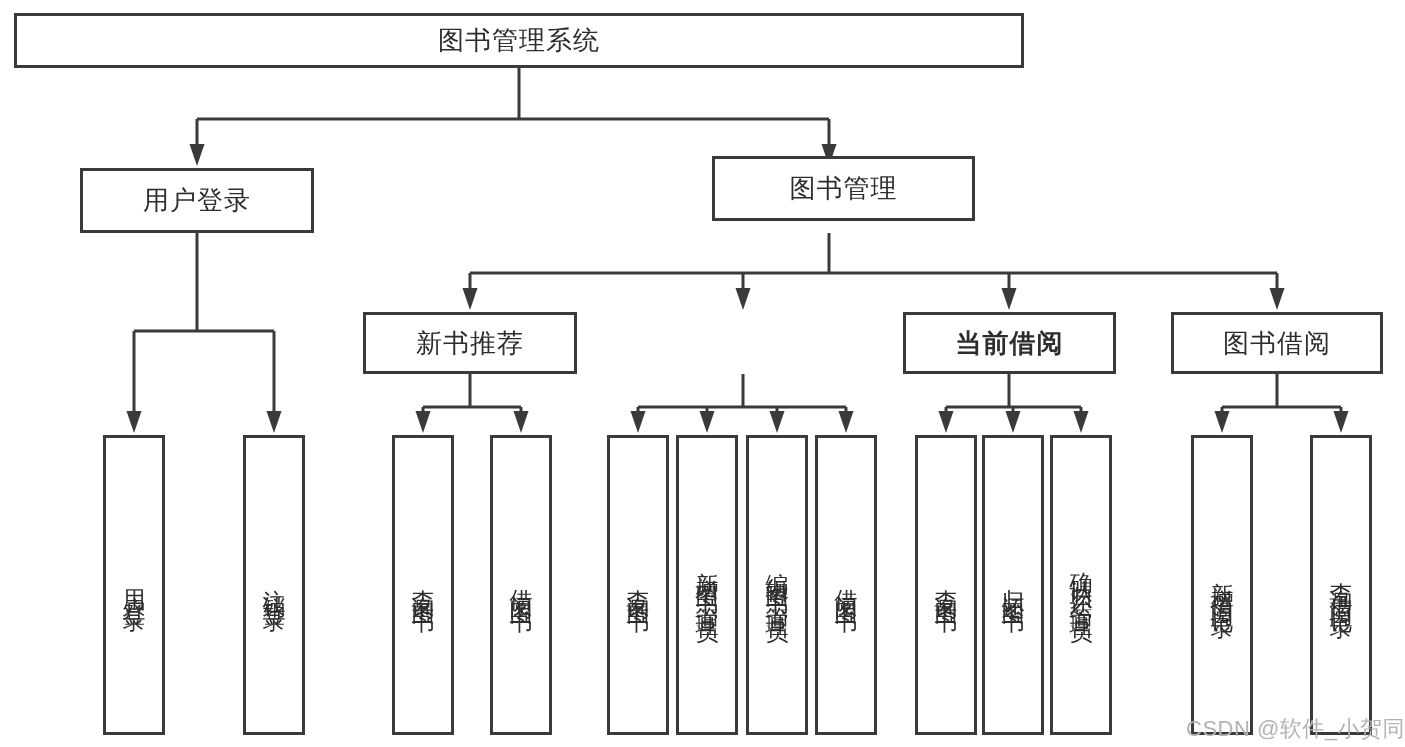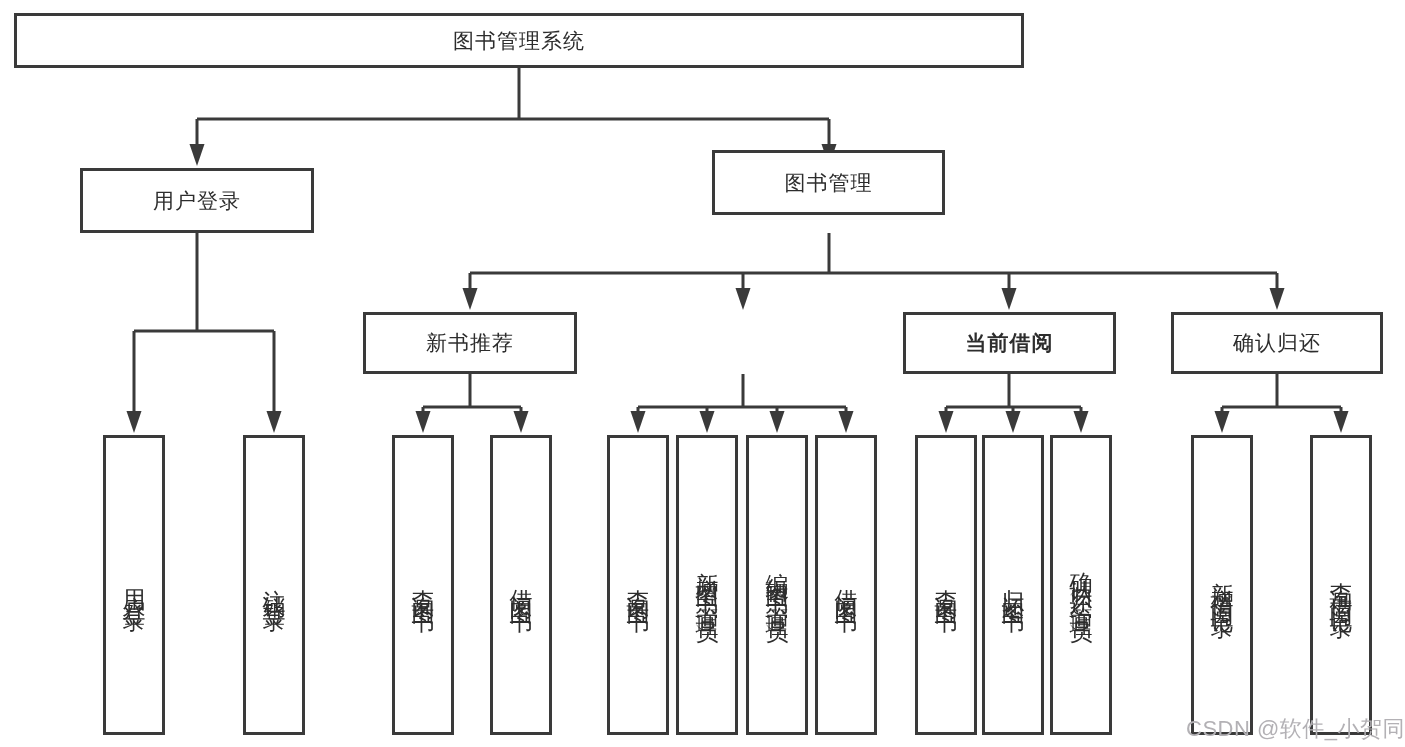--- a/index.html
+++ b/index.html
@@ -10,32 +10,32 @@
     color:var(--text,#2d2d2d);
   }
   .stage{position:absolute;left:0;top:0;width:1405px;height:747px;}
   .connector{position:absolute;left:0;top:0;}
   .connector path{stroke:var(--line,#3a3a3a);stroke-width:3;fill:none;}
   .connector polygon{fill:var(--line,#3a3a3a);stroke:none;}
   .node{
     position:absolute;box-sizing:border-box;
     background:#ffffff;border:3px solid var(--line,#3a3a3a);
     display:flex;align-items:center;justify-content:center;
-    font-size:21px;letter-spacing:1px;white-space:nowrap;
+    font-size:26px;letter-spacing:1px;white-space:nowrap;
   }
   .vnode{
     writing-mode:vertical-rl;text-orientation:mixed;
     font-size:23px;letter-spacing:7px;line-height:1;
     white-space:nowrap;
   }
   
   #n-root{left:14px;top:13px;width:1010px;height:55px;}
   
   #n-l2-0{left:80px;top:168px;width:234px;height:65px;}
-  #n-l2-1{left:712px;top:150px;width:233px;height:65px;}
+  #n-l2-1{left:712px;top:156px;width:263px;height:65px;}
   
   #n-l3-0{left:363px;top:312px;width:214px;height:62px;}
   #n-l3-1{left:636px;top:312px;width:214px;height:62px;}
   #n-l3-2{left:903px;top:312px;width:213px;height:62px;font-weight:bold;}
   #n-l3-3{left:1171px;top:312px;width:212px;height:62px;}
   
   .leaf{width:62px;height:300px;top:435px;}
   #leaf-0{left:103px;}  #leaf-1{left:243px;}
   #leaf-2{left:392px;}  #leaf-3{left:490px;}
   #leaf-4{left:607px;}  #leaf-5{left:676px;}
@@ -104,21 +104,21 @@
     </g>
   </svg>
 
   <div class="node" id="n-root">图书管理系统</div>
 
   <div class="node" id="n-l2-0">用户登录</div>
   <div class="node" id="n-l2-1">图书管理</div>
 
   <div class="node" id="n-l3-0">新书推荐</div>
   <div class="node" id="n-l3-2">当前借阅</div>
-  <div class="node" id="n-l3-3">确认归还</div>
+  <div class="node" id="n-l3-3">图书借阅</div>
 
   <div class="node vnode leaf" id="leaf-0">用户登录</div>
   <div class="node vnode leaf" id="leaf-1">注销登录</div>
   <div class="node vnode leaf" id="leaf-2">查询图书</div>
   <div class="node vnode leaf" id="leaf-3">借阅图书</div>
   <div class="node vnode leaf" id="leaf-4">查询图书</div>
   <div class="node vnode leaf" id="leaf-5">新增图书（管理员）</div>
   <div class="node vnode leaf" id="leaf-6">编辑图书（管理员）</div>
   <div class="node vnode leaf" id="leaf-7">借阅图书</div>
   <div class="node vnode leaf" id="leaf-8">查询图书</div>

